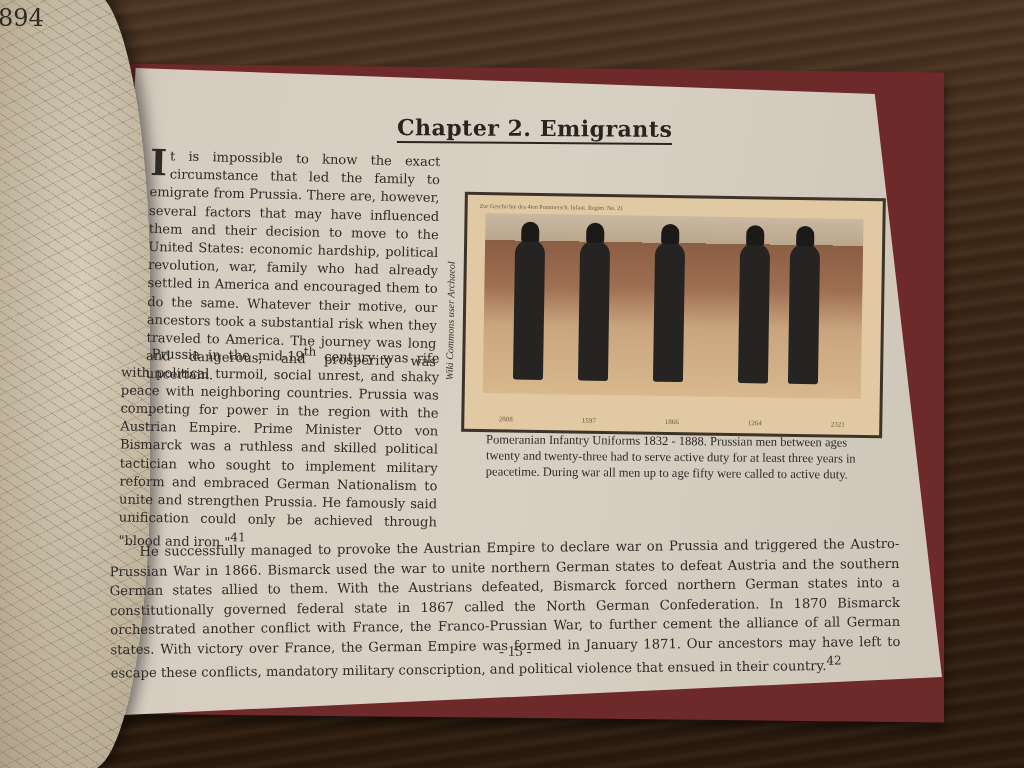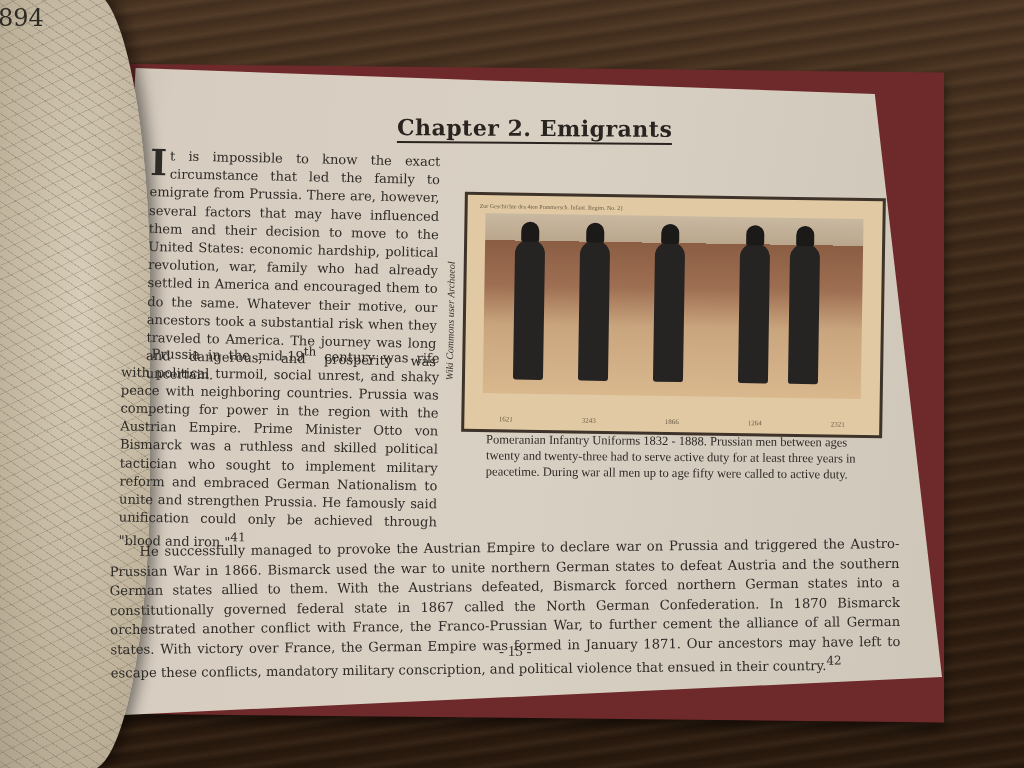--- a/index.html
+++ b/index.html
@@ -110,22 +110,22 @@
         <div class="helmet"></div>
       </div>
     <div class="soldier" style="left:255px;">
         <div class="helmet"></div>
       </div>
     <div class="soldier" style="left:305px;">
         <div class="helmet"></div>
       </div>
   </div>
   <div class="fig-years">
-    <span>1621</span>
-    <span>3243</span>
+    <span>2808</span>
+    <span>1597</span>
     <span>1866</span>
     <span>1264</span>
     <span>2321</span>
   </div>
 </div>
 
 <div class="vcredit">Wiki Commons user Archaeol</div>
 
 <div class="caption">Pomeranian Infantry Uniforms 1832 - 1888. Prussian men between ages twenty and twenty-three had to serve active duty for at least three years in peacetime. During war all men up to age fifty were called to active duty.</div>
 

